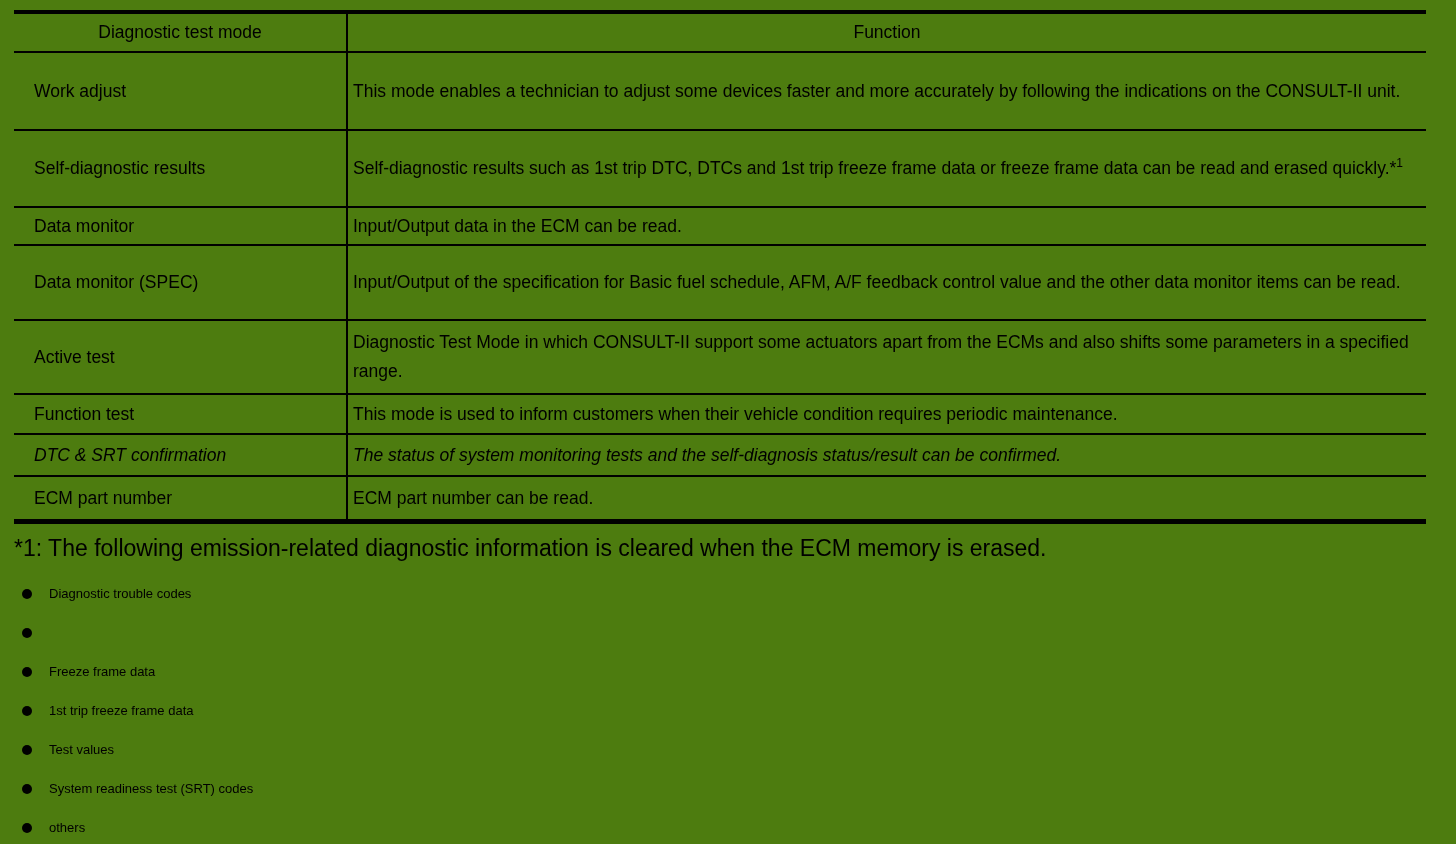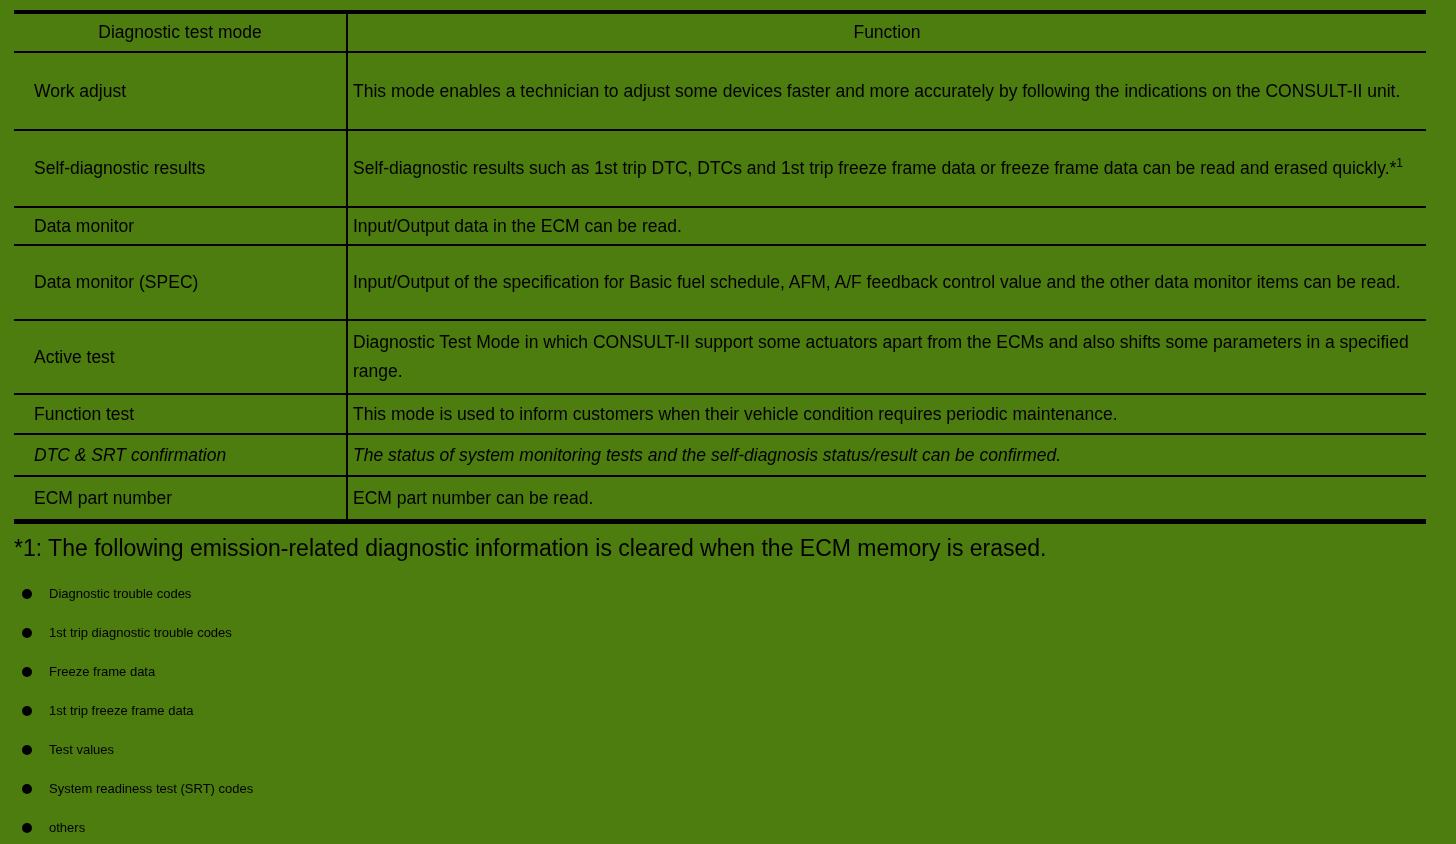--- a/index.html
+++ b/index.html
@@ -152,21 +152,20 @@
 
     <p class="footnote">*1: The following emission-related diagnostic information is cleared when the ECM memory is erased.</p>
 
     <ul class="emissions">
       <li>
           <span class="dot"></span>
           <span>Diagnostic trouble codes</span>
         </li>
       <li>
           <span class="dot"></span>
-          <span>1st trip diagnostic trouble codes</span>
         </li>
       <li>
           <span class="dot"></span>
           <span>Freeze frame data</span>
         </li>
       <li>
           <span class="dot"></span>
           <span>1st trip freeze frame data</span>
         </li>
       <li>

